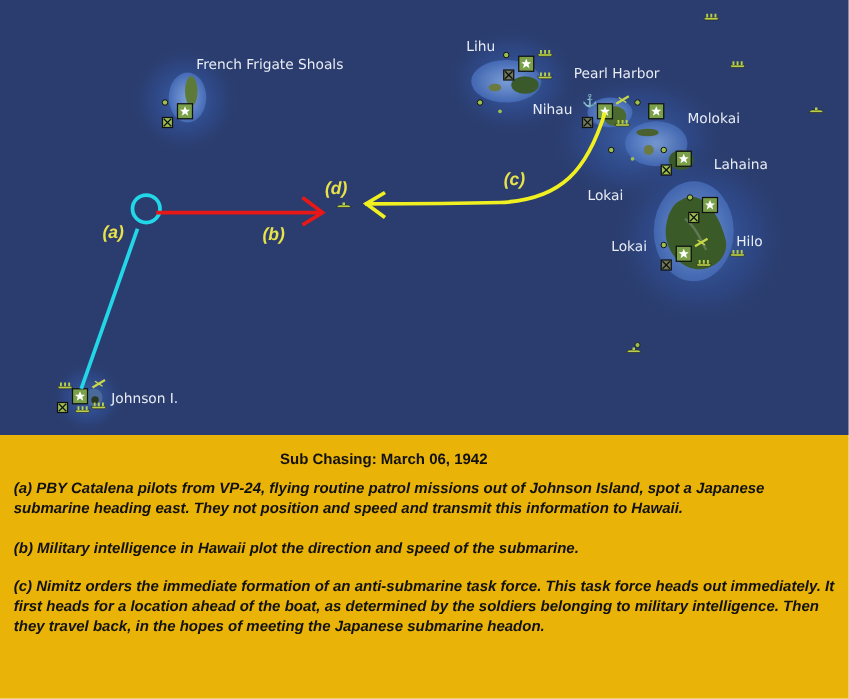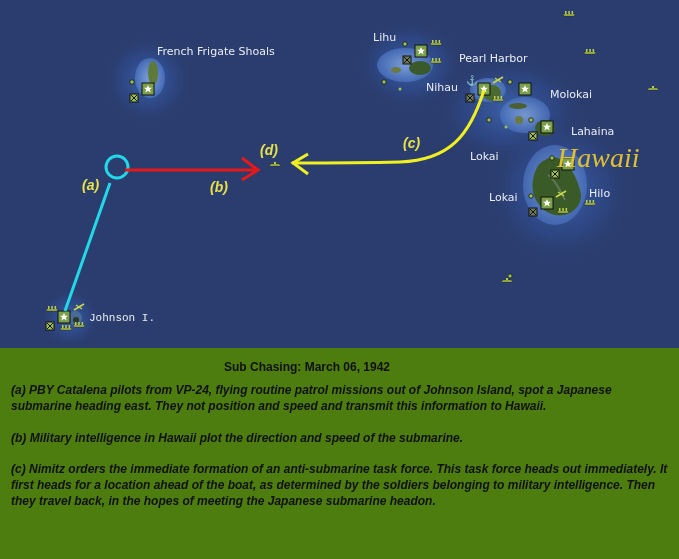--- a/index.html
+++ b/index.html
@@ -2,21 +2,21 @@
 <html><head>
   <meta charset="utf-8">
   <style>
     html, body { margin: 0; padding: 0; background: #ffffff; }
     body { width: 679px; height: 559px; position: relative; overflow: hidden; font-family: "Liberation Sans", sans-serif; }
     #map { position: absolute; left: 0; top: 0; width: 679px; height: 348px; background: #2b3d6e; overflow: hidden; }
     #map svg { position: absolute; left: 0; top: 0; }
     .lbl { position: absolute; color: #e8ecf4; font-family: "DejaVu Sans", sans-serif; font-size: 11px; white-space: nowrap; line-height: 1; }
     .letter { position: absolute; color: #e8e34a; font-family: "Liberation Sans", sans-serif; font-weight: bold; font-style: italic; font-size: 14px; line-height: 1; }
     .hawaii-big { position: absolute; color: #e0c030; font-family: "Liberation Serif", serif; font-style: italic; font-size: 28px; line-height: 1; }
-    #caption { position: absolute; left: 0; top: 348px; width: 679px; height: 211px; background: #4d7c0f; }
+    #caption { position: absolute; left: 0; top: 348px; width: 679px; height: 211px; background: #eab308; }
     .title { position: absolute; top: 12px; left: 0; width: 614px; text-align: center; font-family: "Liberation Sans", sans-serif; font-weight: bold; font-size: 12px; color: #111; }
     .para { position: absolute; left: 11px; width: 660px; font-family: "Liberation Sans", sans-serif; font-style: italic; font-size: 12px; line-height: 16px; color: #111; font-weight: bold; }
   </style>
 </head>
 <body>
 
 <div id="map">
   <svg width="679" height="348" viewBox="0 0 679 348">
     <defs>
       <radialGradient id="glow" cx="50%" cy="50%" r="50%">
@@ -162,24 +162,23 @@
     </g>
   </svg>
 
   <div class="lbl" style="left:157px;top:46px;">French Frigate Shoals</div>
   <div class="lbl" style="left:373px;top:32px;">Lihu</div>
   <div class="lbl" style="left:459px;top:53px;">Pearl Harbor</div>
   <div class="lbl" style="left:426px;top:82px;">Nihau</div>
   <div class="lbl" style="left:550px;top:89px;text-align:center;">Molokai</div>
   <div class="lbl" style="left:571px;top:126px;">Lahaina</div>
   <div class="lbl" style="left:470px;top:151px;">Lokai</div>
-  <div class="hawaii-big" style="left:557px;top:144px;">Hawaii</div>
   <div class="lbl" style="left:489px;top:192px;">Lokai</div>
   <div class="lbl" style="left:589px;top:188px;">Hilo</div>
-  <div class="lbl" style="left:89px;top:313px;font-family:Liberation Mono, monospace;">Johnson I.</div>
+  <div class="lbl" style="left:89px;top:313px;">Johnson I.</div>
 
   <div class="letter" style="left:82px;top:178px;">(a)</div>
   <div class="letter" style="left:210px;top:180px;">(b)</div>
   <div class="letter" style="left:403px;top:136px;">(c)</div>
   <div class="letter" style="left:260px;top:143px;">(d)</div>
 </div>
 
 <div id="caption">
   <div class="title">Sub Chasing: March 06, 1942</div>
   <div class="para" style="top:34px;">(a) PBY Catalena pilots from VP-24, flying routine patrol missions out of Johnson Island, spot a Japanese submarine heading east. They not position and speed and transmit this information to Hawaii.</div>

